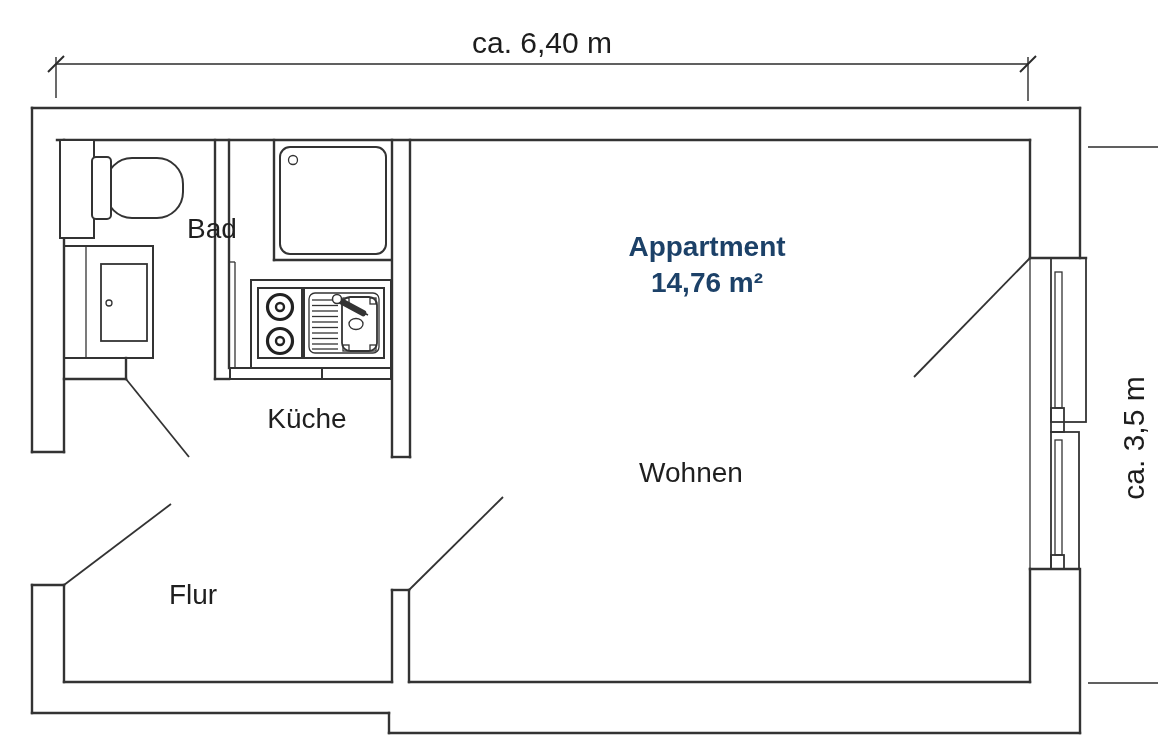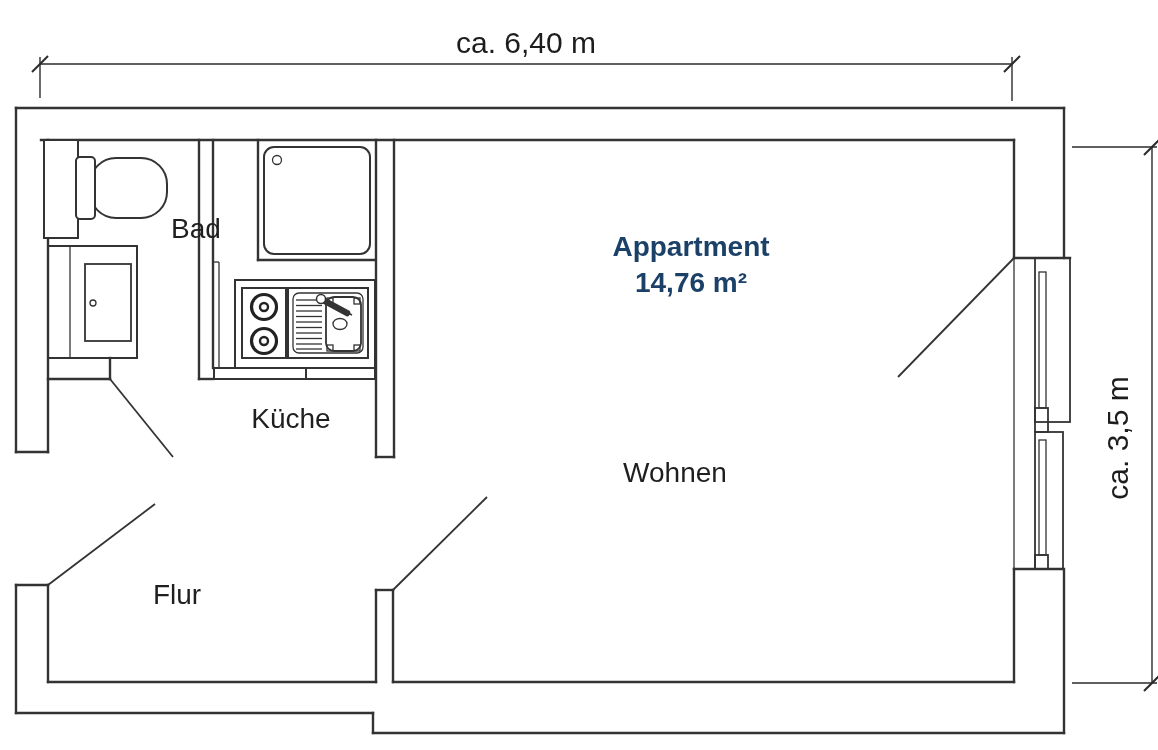--- a/index.html
+++ b/index.html
@@ -8,20 +8,21 @@
     background: #ffffff;
     width: 1158px;
     height: 750px;
     overflow: hidden;
   }
   .plan-wrap {
     position: relative;
     width: 952px;
     height: 750px;
     background: #ffffff;
+    margin-left: 16px;
   }
   svg {
     display: block;
   }
   .lbl {
     font-family: "Liberation Sans", sans-serif;
     font-size: 28px;
     font-weight: 500;
     fill: #1f1f1f;
   }

